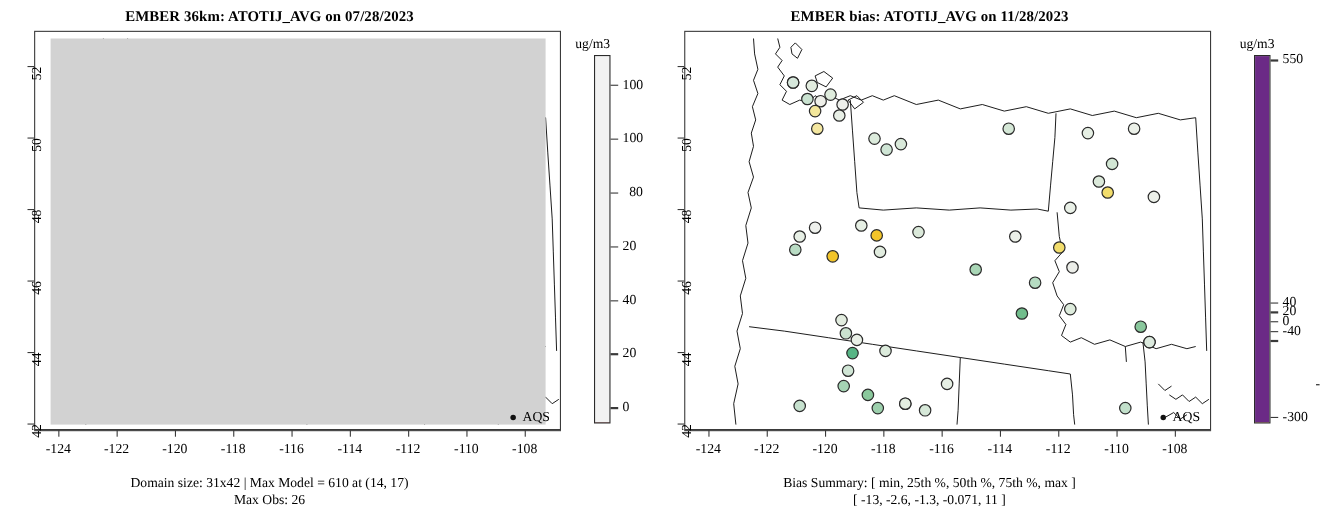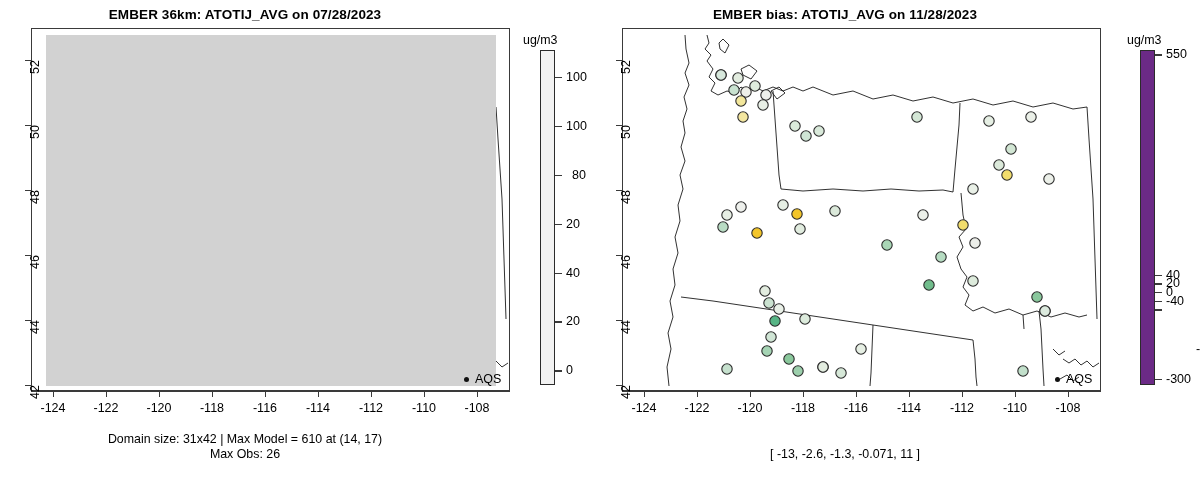--- a/index.html
+++ b/index.html
@@ -1,18 +1,18 @@
 <!DOCTYPE html>
 <html><head>
 <meta charset="utf-8">
 <style>
   html,body{margin:0;padding:0;background:#ffffff;}
   body{width:1200px;height:479px;position:relative;overflow:hidden;
        font-family:"Liberation Sans","DejaVu Sans",sans-serif;color:#000;}
-  .panel{position:absolute;top:0;height:479px;}
+  .panel{position:absolute;top:0;height:479px;font-family:Liberation Serif, serif;}
   #left-panel{left:0;width:600px;}
   #right-panel{left:600px;width:600px;}
 
   .ptitle{position:absolute;top:7px;width:100%;text-align:center;
           font-size:13.5px;font-weight:bold;letter-spacing:.1px;}
   #left-panel .ptitle{left:-55px;}
   #right-panel .ptitle{left:-55px;}
 
   .plotbox{position:absolute;border:1.1px solid #3a3a3a;box-sizing:border-box;
            overflow:hidden;background:#fff;}
@@ -467,20 +467,21 @@
     <div class="tickmark" style="left:-6px;top:97px;width:6px;height:1.1px;"></div>
     <div class="tickmark" style="left:-6px;top:32px;width:6px;height:1.1px;"></div>
     <div class="tick-lbl ylbl" style="left:-10px;top:350px;">42</div>
     <div class="tick-lbl ylbl" style="left:-10px;top:285px;">44</div>
     <div class="tick-lbl ylbl" style="left:-10px;top:220px;">46</div>
     <div class="tick-lbl ylbl" style="left:-10px;top:155px;">48</div>
     <div class="tick-lbl ylbl" style="left:-10px;top:90px;">50</div>
     <div class="tick-lbl ylbl" style="left:-10px;top:25px;">52</div>
   </div>
 
+  <div class="caption" style="top:432px;">Bias Summary: [ min, 25th %, 50th %, 75th %, max ]</div>
   <div class="caption" style="top:447px;">[ -13,  -2.6,  -1.3,  -0.071,  11 ]</div>
 
   <div class="cbar-wrap" style="left:0;top:0;">
     <div class="cbar-unit" style="left:527px;top:33px;">ug/m3</div>
     <div class="cbar" id="rcbar" style="left: 540px; top: 50px; height: 335px; background: linear-gradient(rgb(107, 42, 134) 100%, rgb(123, 45, 154) 96%, rgb(143, 47, 181) 92%, rgb(162, 46, 208) 88%, rgb(154, 40, 232) 84%, rgb(122, 34, 240) 80%, rgb(74, 46, 242) 76%, rgb(31, 69, 238) 72%, rgb(11, 95, 230) 68%, rgb(12, 116, 216) 64%, rgb(15, 135, 196) 60%, rgb(20, 151, 168) 56%, rgb(24, 163, 136) 52%, rgb(39, 171, 103) 48%, rgb(77, 181, 123) 44%, rgb(132, 199, 156) 40%, rgb(182, 220, 194) 35.5%, rgb(220, 234, 222) 32%, rgb(238, 240, 236) 29.5%, rgb(243, 241, 228) 27.5%, rgb(242, 236, 192) 24.5%, rgb(243, 220, 120) 21%, rgb(243, 197, 42) 18%, rgb(237, 164, 12) 15%, rgb(224, 124, 9) 12%, rgb(212, 103, 22) 9.5%, rgb(205, 120, 120) 7.5%, rgb(224, 90, 90) 5.5%, rgb(240, 30, 30) 3.5%, rgb(201, 20, 20) 1.5%, rgb(143, 16, 16) 0%);"></div>
     <div id="rcbar-ticks">
         <div class="cbar-tick" style="left: 555px; top: 378.516px;"></div>
         <div class="cbar-lbl" style="left: 566px; top: 378.516px;">-300</div>
         <div class="cbar-tick" style="left: 555px; top: 309.355px;"></div>
         <div class="cbar-lbl" style="left: 596px; top: 309.355px; margin-top: 40px;">-40</div>

